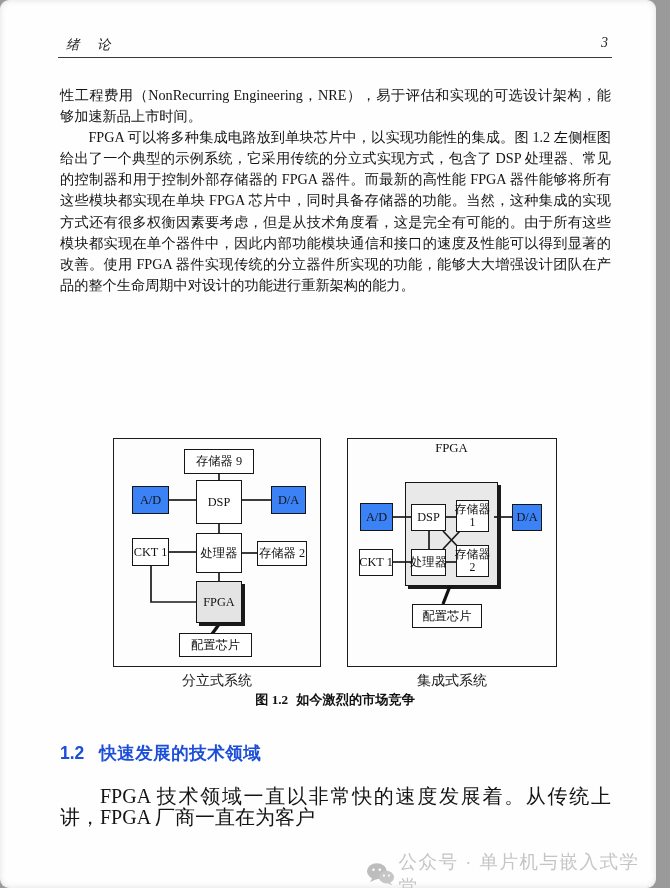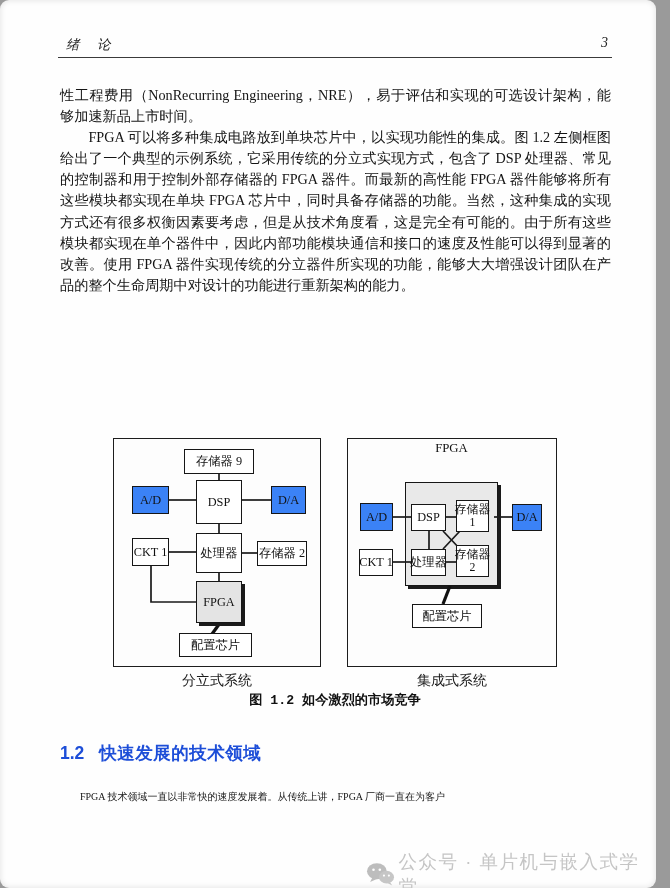--- a/index.html
+++ b/index.html
@@ -63,32 +63,32 @@
   .diagram-sublabel {
     position:absolute; top:234px; text-align:center;
     font-size:14px; color:#1a1a1a;
   }
   .sublabel-left  { left:0;  width:208px; }
   .sublabel-right { left:234px; width:210px; }
   .fig-caption {
     position:absolute; top:253px; left:0; width:444px;
     text-align:center; font-size:13.2px; font-weight:600; color:#111;
   }
-  .fig-caption .cap-no { margin-right:8px;font-family:Liberation Mono, monospace; }
+  .fig-caption .cap-no { margin-right:8px; }
   
   .section-heading {
     position:absolute; left:60px; top:741px;
     font-family:"Liberation Sans","DejaVu Sans",sans-serif;
     font-weight:bold; font-size:17.5px; color:#1d4ed8; letter-spacing:.5px;
   }
   .section-heading .sec-no { margin-right:15px; letter-spacing:0; }
   
   .body-text-2 {
     position:absolute; left:60px; top:786px; width:551px;
-    font-size:10px; line-height:21.1px; text-align:justify; color:#141414;
+    font-size:20px; line-height:21.1px; text-align:justify; color:#141414;
   }
   .body-text-2 p { text-indent:2em; }
   
   .watermark {
     position:absolute; left:366px; top:849px;
     display:flex; align-items:center; gap:4px;
   }
   .watermark-text {
     font-family:"Liberation Sans","DejaVu Sans",sans-serif;
     font-size:18.5px; color:#c5c5c5; letter-spacing:1.5px;

